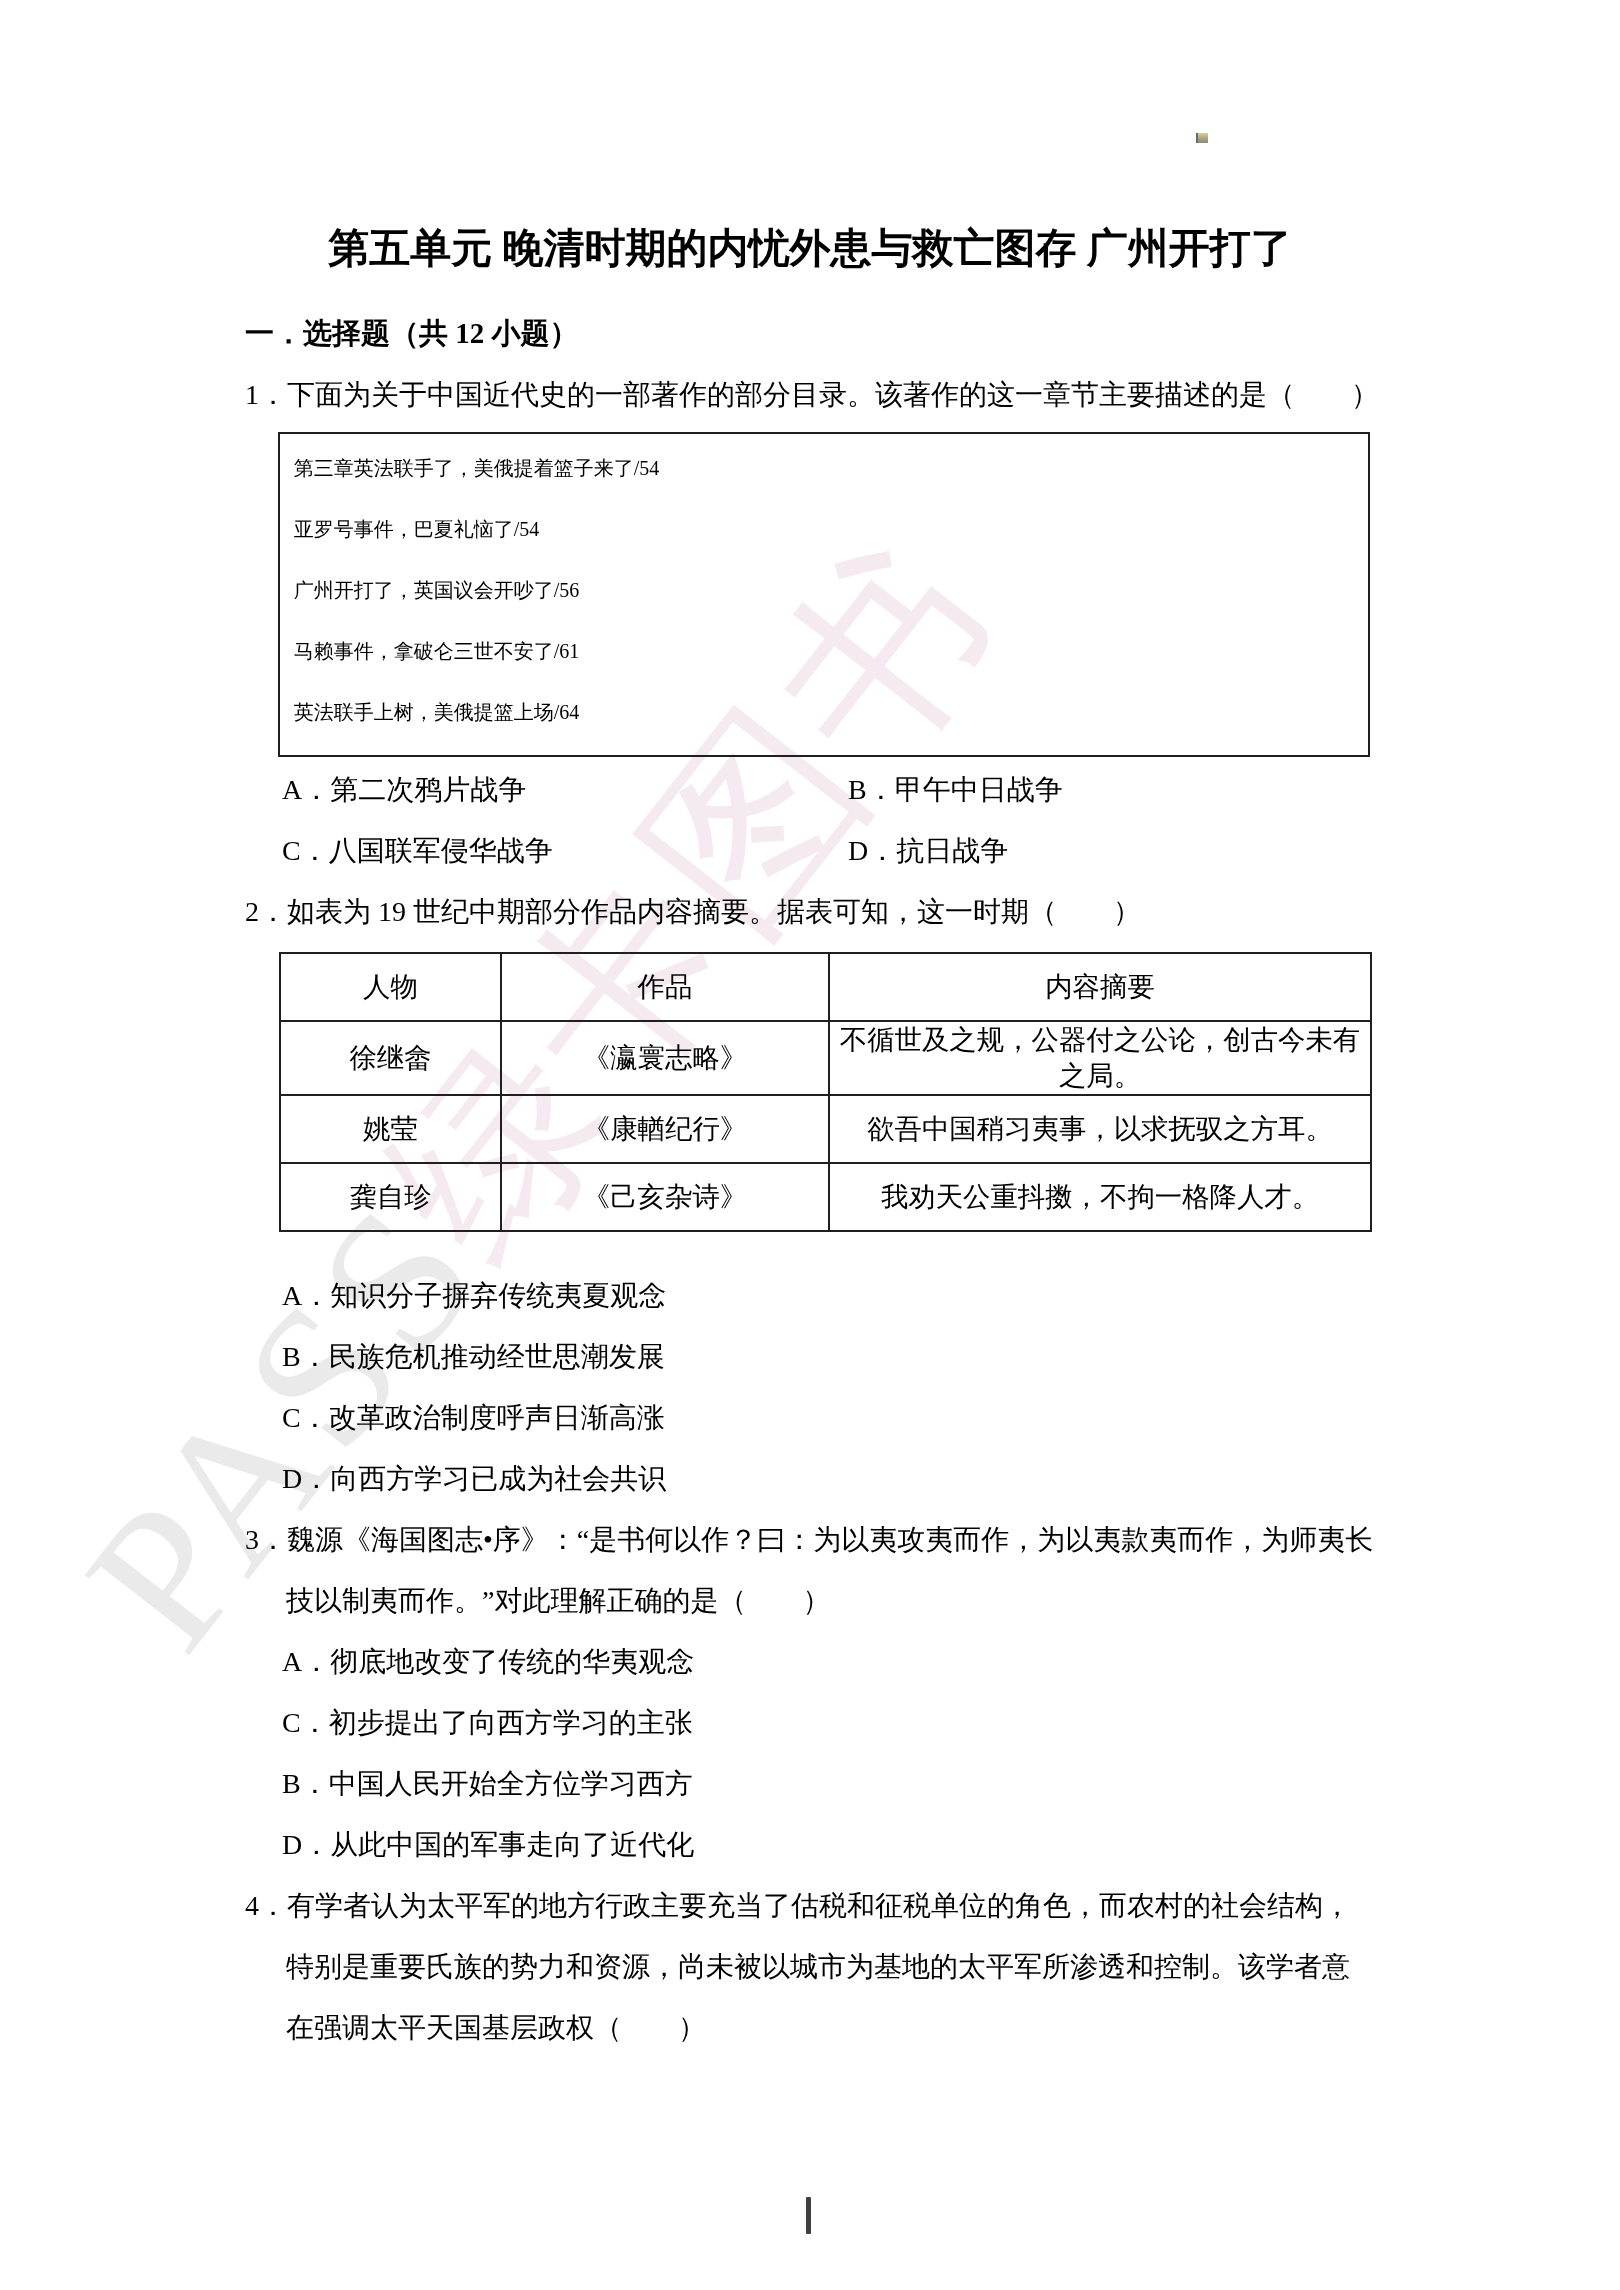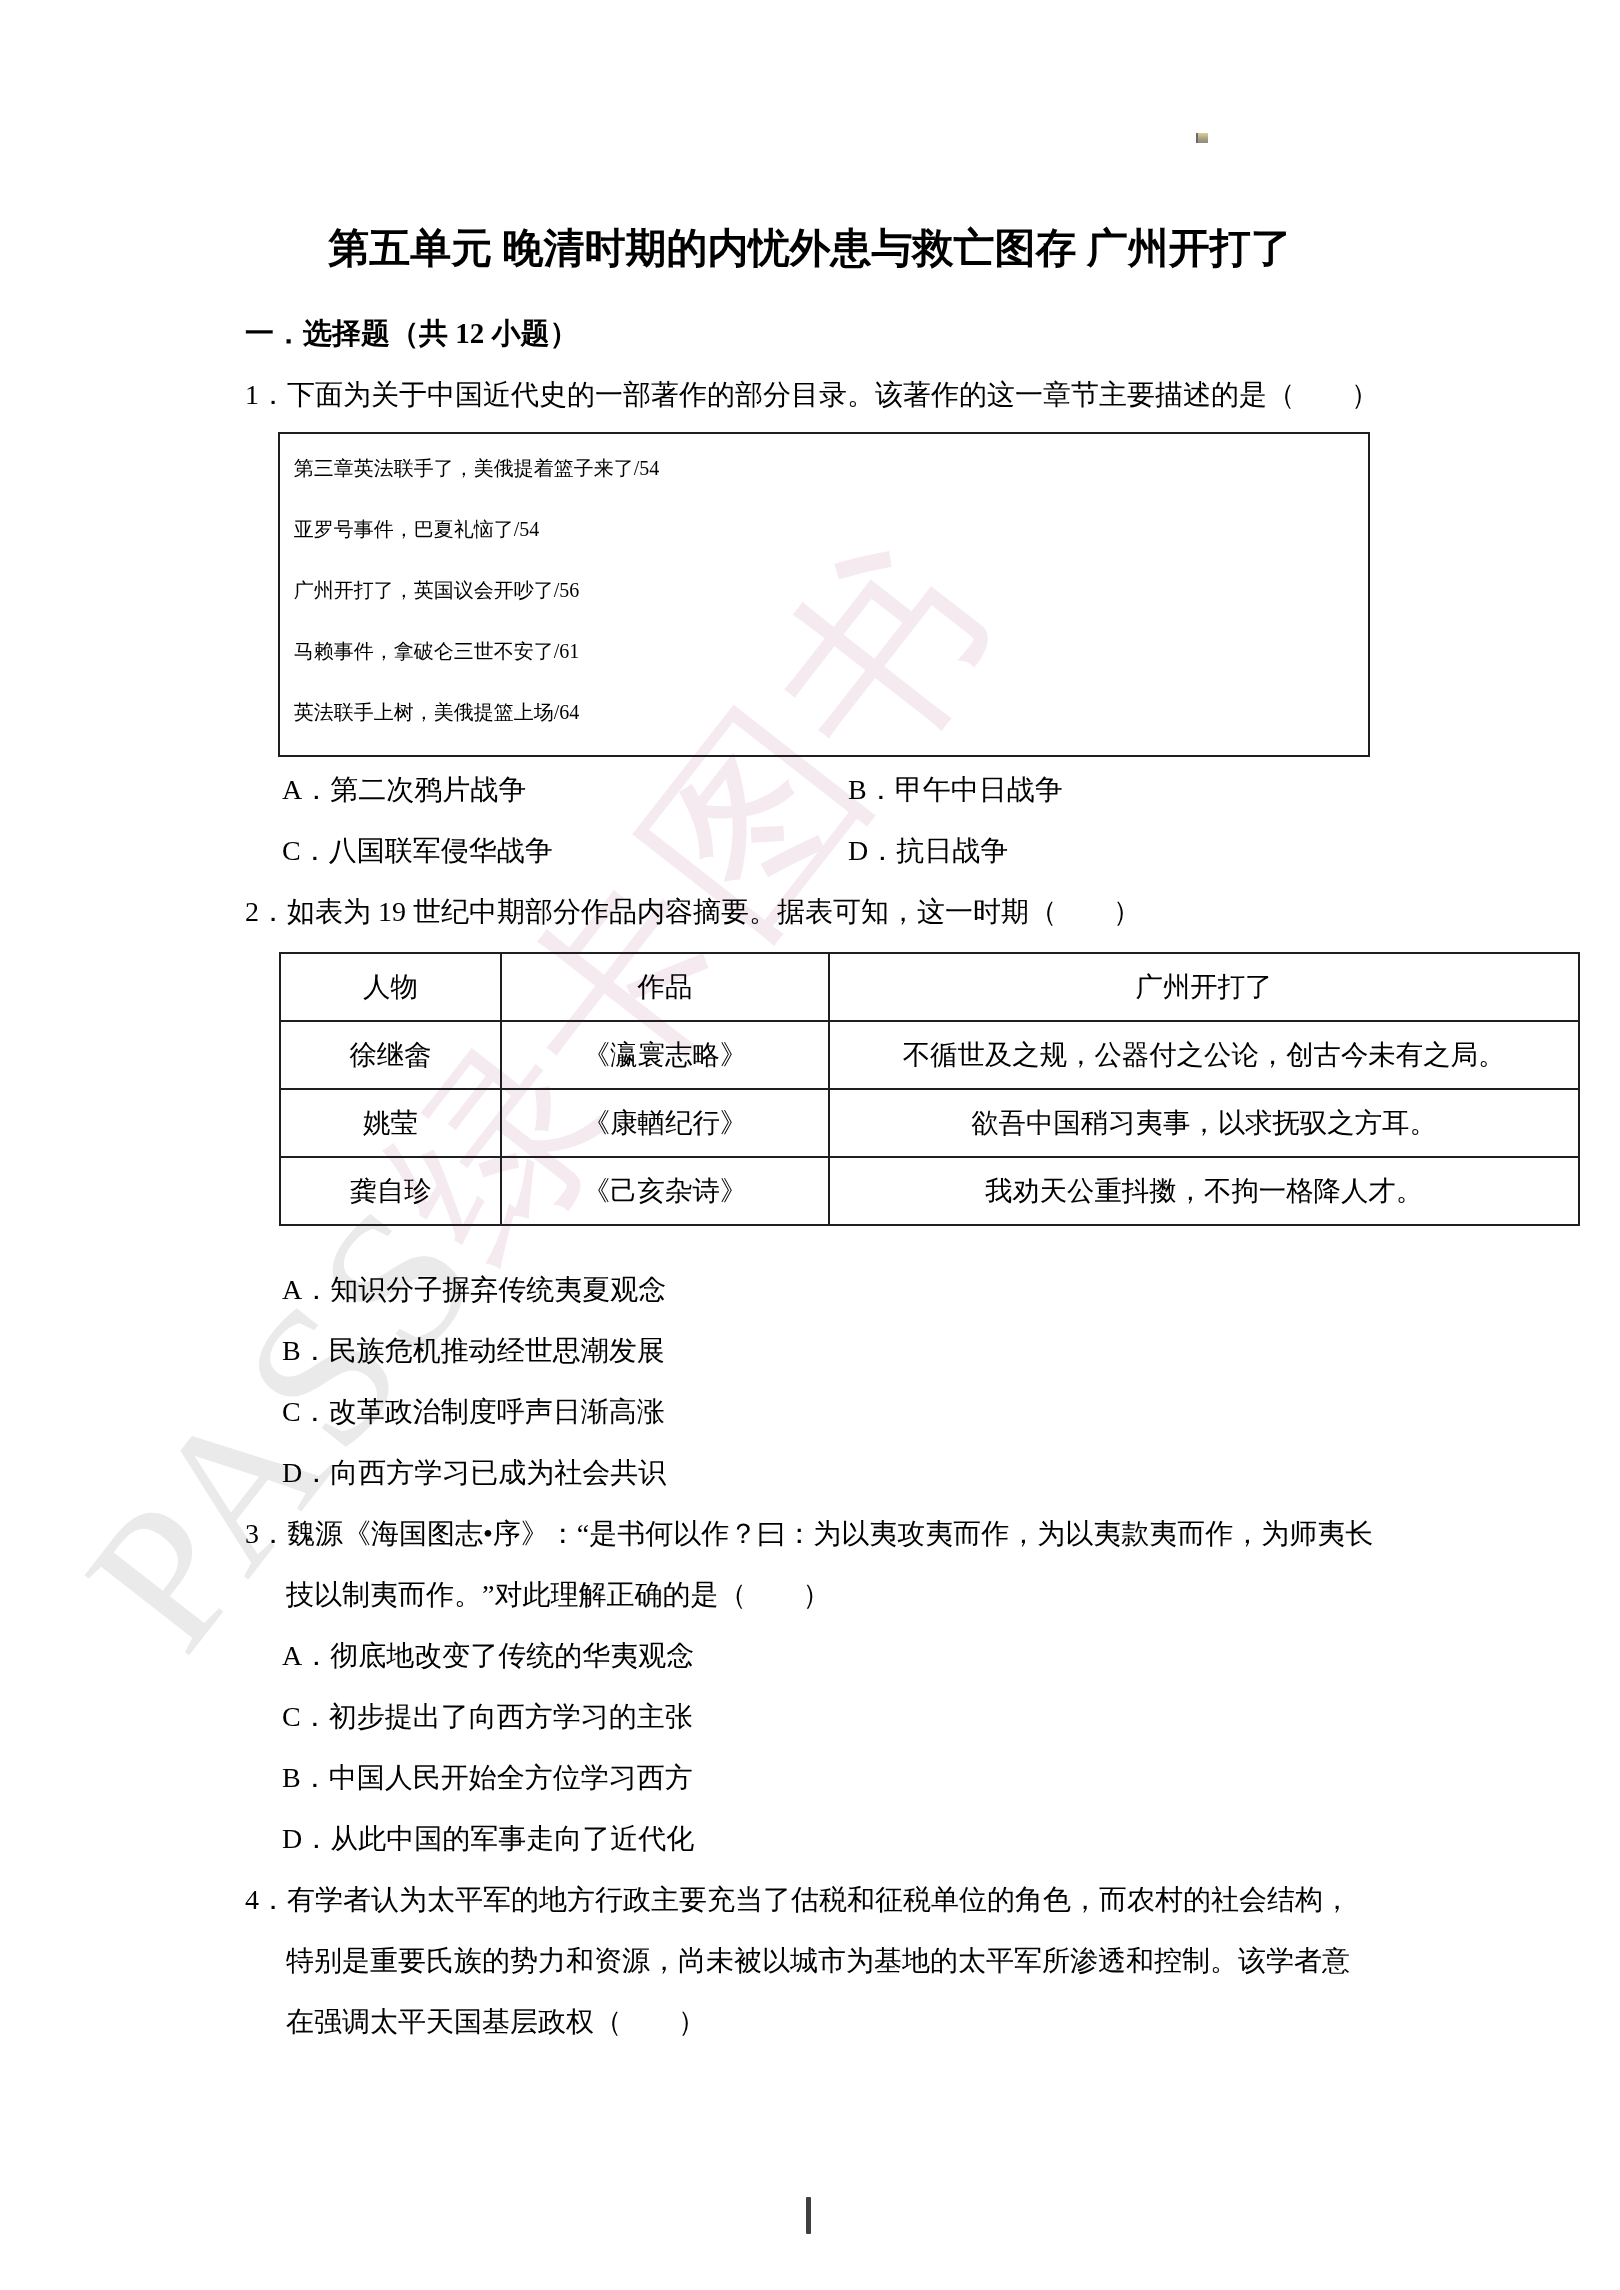--- a/index.html
+++ b/index.html
@@ -42,21 +42,21 @@
 
   .optgrid { margin:2px 0 0 282px; font-size:28px;font-family:Liberation Serif, serif; }
   .optrow  { display:flex; }
   .opt     { line-height:61px; white-space:nowrap; }
   .optrow .c1 { width:566px; }
 
   .optlist { margin-left:282px; font-size:28px; }
   .optlist .opt { line-height:61px; }
 
   .qtable {
-    margin:9.8px 0 0 279px; width:1301px;
+    margin:9.8px 0 0 279px; width:1093px;
     border-collapse:collapse; table-layout:fixed; font-size:27.4px;
   }
   .qtable th, .qtable td {
     border:2.9px solid #1f1f1f; height:66px; padding:0 7.8px;
     text-align:center; font-weight:normal; overflow:hidden;
   }
   .col-person { width:221px; }
   .col-work   { width:328px; }
 
   .artifact {
@@ -114,21 +114,21 @@
     <table class="qtable">
       <colgroup>
           <col class="col-person">
           <col class="col-work">
           <col>
         </colgroup>
       <tbody>
           <tr>
         <th>人物</th>
         <th>作品</th>
-        <th>广州开打了</th>
+        <th>内容摘要</th>
       </tr>
       <tr>
         <td>徐继畲</td>
         <td>《瀛寰志略》</td>
         <td>不循世及之规，公器付之公论，创古今未有之局。</td>
       </tr>
       <tr>
         <td>姚莹</td>
         <td>《康輶纪行》</td>
         <td>欲吾中国稍习夷事，以求抚驭之方耳。</td>

